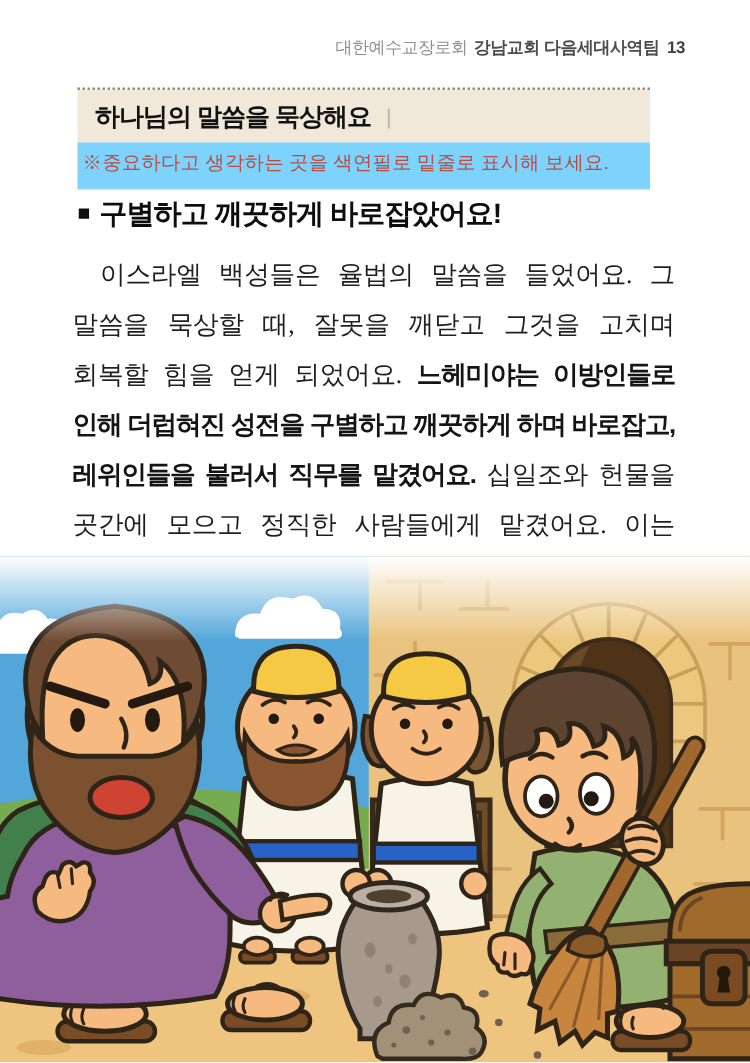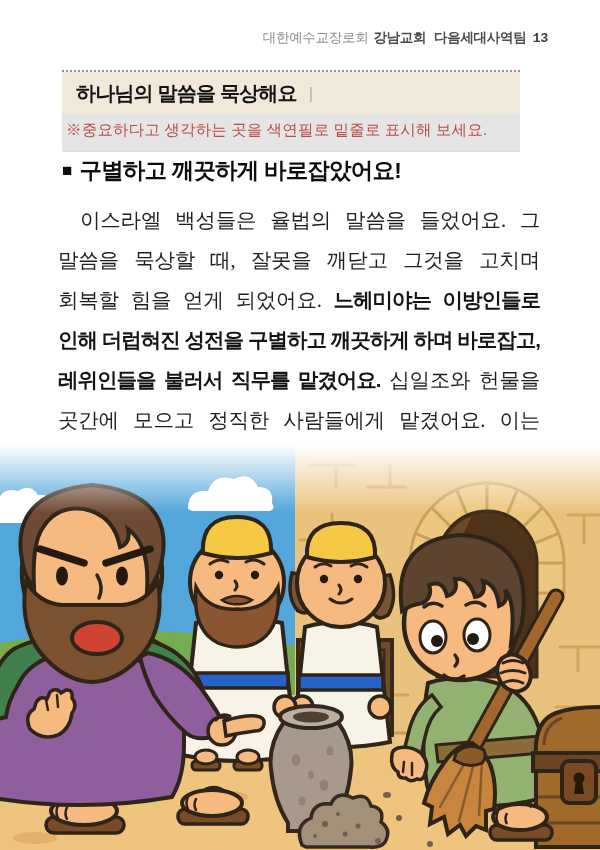--- a/index.html
+++ b/index.html
@@ -2,21 +2,21 @@
 <html><head>
 <meta charset="utf-8">
 <style>
   html,body{margin:0;padding:0;}
   body{
     width:600px;height:850px;position:relative;background:#ffffff;overflow:hidden;
     font-family:"Liberation Serif", serif;
   }
   .page-header{
     position:absolute;top:29px;right:52px;
-    font-family:Liberation Mono, monospace;font-size:13.5px;color:#8e8e8e;
+    font-family:Liberation Sans, sans-serif;font-size:13.5px;color:#8e8e8e;
     letter-spacing:-0.3px;white-space:nowrap;
   }
   .page-header .hdr-bold{color:#4c4c4c;font-weight:bold;margin-left:5px;}
   .page-header .hdr-page{color:#3f3f3f;font-weight:bold;margin-left:6px;}
 
   .title-block{
     position:absolute;left:62px;top:70px;width:458px;
     border-top:2px dotted #9c8b78;
   }
   .title-row{
@@ -26,21 +26,21 @@
   .title-main{
     font-family:"Liberation Sans", sans-serif;font-weight:bold;
     font-size:20px;color:#121212;letter-spacing:-0.8px;white-space:nowrap;
   }
   .title-sep{color:#b9b3a6;font-size:17px;font-family:"Liberation Sans",sans-serif;}
   .title-ref{
     font-family:"Liberation Sans", sans-serif;font-size:18.5px;color:#2e2e2e;
     letter-spacing:-0.3px;white-space:nowrap;
   }
   .note-row{
-    background:#e5e5e5;border-bottom:1px solid #e6dec9;
+    background:#7dd3fc;border-bottom:1px solid #e6dec9;
     padding:6px 4px 10px 4px;
     font-size:15.5px;color:#b94c43;letter-spacing:0.2px;white-space:nowrap;
   }
   .section-heading{
     position:absolute;left:62px;top:155px;
     font-family:"Liberation Sans", sans-serif;font-weight:bold;
     font-size:22.5px;color:#0d0d0d;letter-spacing:-0.8px;white-space:nowrap;
   }
   .section-heading .bullet{font-size:17px;vertical-align:2px;margin-right:8px;}
   .body-text{

